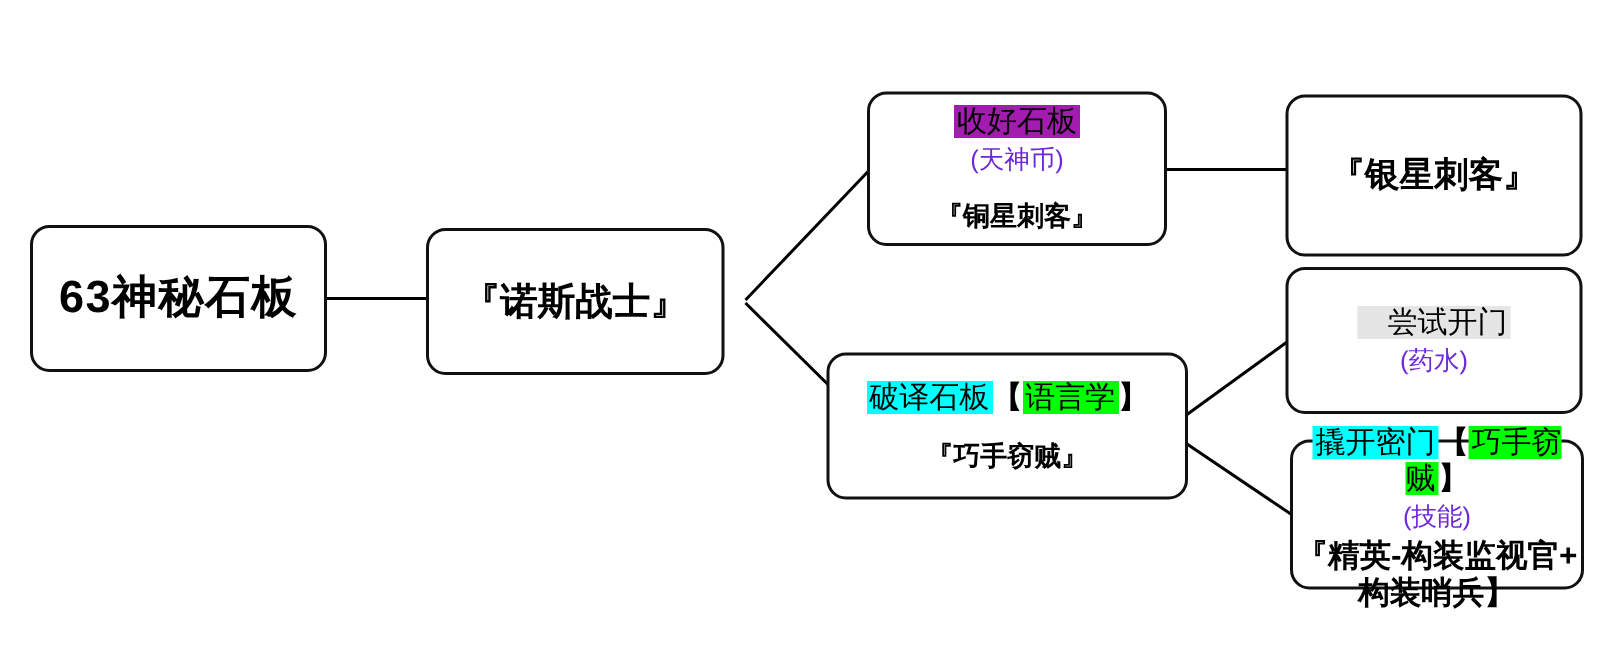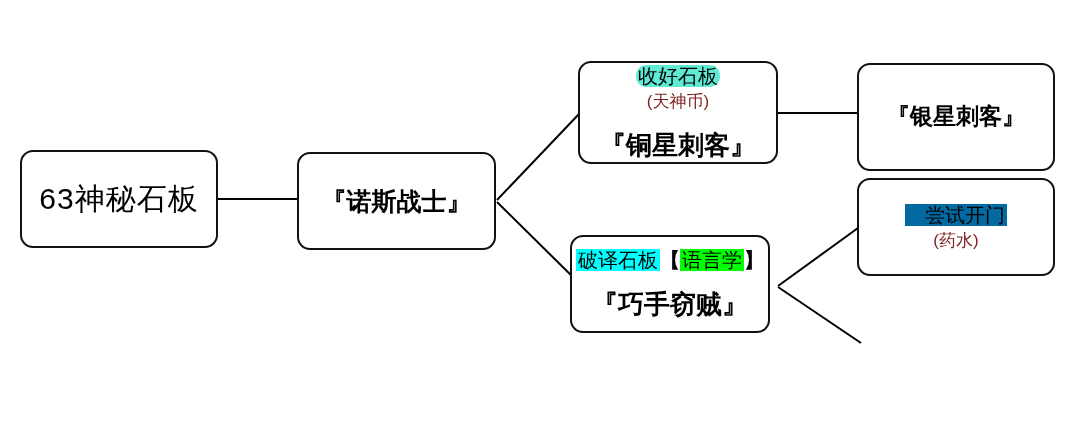--- a/index.html
+++ b/index.html
@@ -19,33 +19,33 @@
     background: #ffffff;
     border: 2.5px solid #111;
     border-radius: 13px;
     display: flex;
     flex-direction: column;
     align-items: center;
     justify-content: center;
     text-align: center;
     line-height: 1.2;
   }
-  .big-title   { font-size: 30px; font-weight: 400; letter-spacing: 1px; }
+  .big-title   { font-size: 30px; font-weight: 700; letter-spacing: 1px; }
   .mid-title   { font-size: 25px; font-weight: 700; }
-  .node-title  { font-size: 26px; font-weight: 700; margin-top: 17px; white-space: pre-line; }
+  .node-title  { font-size: 18px; font-weight: 700; margin-top: 17px; white-space: pre-line; }
   .action-line { font-size: 20px; font-weight: 400; }
-  .cost-line   { font-size: 17px; font-weight: 400; margin-top: 4px; color: #7f1d1d; }
+  .cost-line   { font-size: 17px; font-weight: 400; margin-top: 4px; color: #6d28d9; }
   .bracket     { font-weight: 700; font-size: 20px; }
   .hl          { padding: 0 2px; }
 
   #node-root      { left: 20px;  top: 150px; width: 198px; height: 98px; }
-  #node-norse     { left: 297px; top: 152px; width: 199px; height: 98px; }
+  #node-norse     { left: 284px; top: 152px; width: 199px; height: 98px; }
   #node-bronze    { left: 578px; top: 61px;  width: 200px; height: 103px; }
   #node-silver    { left: 857px; top: 63px;  width: 198px; height: 108px; }
-  #node-berserker { left: 570px; top: 235px; width: 200px; height: 98px; }
+  #node-berserker { left: 551px; top: 235px; width: 241px; height: 98px; }
   #node-rat       { left: 857px; top: 178px; width: 198px; height: 98px; }
   #node-elite     { left: 860px; top: 293px; width: 196px; height: 100px; justify-content: flex-start; }
   #node-elite .action-line { margin-top: -12px; background: transparent; }
   #node-elite .node-title  { font-size: 21px; line-height: 1.18; margin-top: 4px; }
   #node-silver .mid-title  { font-size: 23px; }
 </style>
 </head>
 <body>
 
 <div class="stage">
@@ -61,33 +61,39 @@
 
   <div class="node" id="node-root">
     <div class="big-title">63神秘石板</div>
   </div>
 
   <div class="node" id="node-norse">
     <div class="mid-title">『诺斯战士』</div>
   </div>
 
   <div class="node" id="node-bronze">
-    <div class="action-line"><span class="hl hl-cyan" style="background: #5eead4; border-radius: 10px;">收好石板</span></div>
+    <div class="action-line"><span class="hl hl-cyan" style="background: #a21caf;">收好石板</span></div>
     <div class="cost-line">(天神币)</div>
     <div class="node-title">『铜星刺客』</div>
   </div>
 
   <div class="node" id="node-silver">
     <div class="mid-title">『银星刺客』</div>
   </div>
 
   <div class="node" id="node-berserker">
     <div class="action-line"><span class="hl hl-cyan" style="background: rgb(0, 255, 255);">破译石板</span><span class="bracket">【</span><span class="hl hl-green" style="background: rgb(0, 255, 0);">语言学</span><span class="bracket">】</span></div>
     <div class="node-title">『巧手窃贼』</div>
   </div>
 
   <div class="node" id="node-rat">
-    <div class="action-line"><span class="hl hl-cyan" style="background: #0369a1; padding-left: 20px;">尝试开门</span></div>
+    <div class="action-line"><span class="hl hl-cyan" style="background: #e5e5e5; padding-left: 20px;">尝试开门</span></div>
     <div class="cost-line">(药水)</div>
   </div>
 
+  <div class="node" id="node-elite">
+    <div class="action-line"><span class="hl hl-cyan" style="background: rgb(0, 255, 255);">撬开密门</span><span class="bracket">【</span><span class="hl hl-green" style="background: rgb(0, 255, 0);">巧手窃贼</span><span class="bracket">】</span></div>
+    <div class="cost-line">(技能)</div>
+    <div class="node-title">『精英-构装监视官+
+构装哨兵】</div>
+  </div>
 
 </div>
 
 </body></html>

